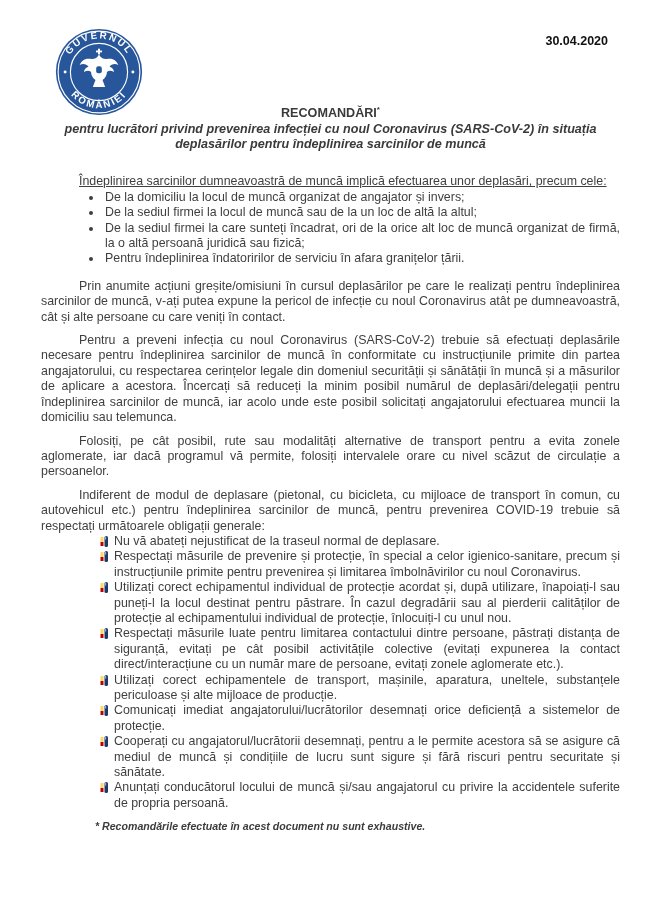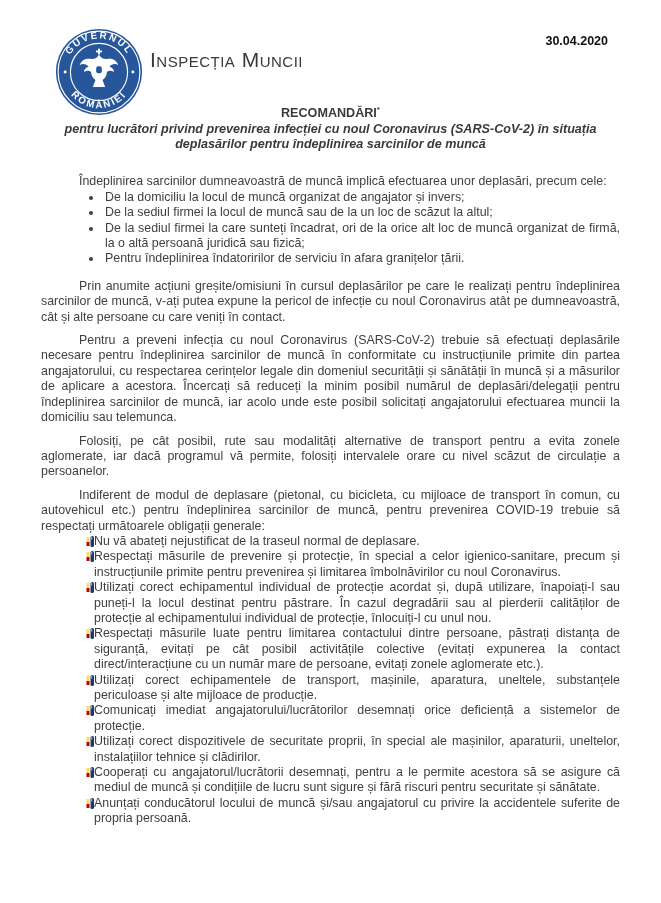--- a/index.html
+++ b/index.html
@@ -28,25 +28,25 @@
     font-weight: bold; font-size: 12.5px; color: #111111;
   }
   
   .title-block { margin: 0 41px 22px 41px; text-align: center; }
   .title-main { font-weight: bold; font-size: 12.6px; color: #3a3a3a; line-height: 15.4px; margin-top: 8px; }
   .title-main sup { font-size: 8px; }
   .title-sub { font-weight: bold; font-size: 12.6px; color: #3a3a3a; line-height: 15.4px; font-style: italic; }
   
   .content { padding: 0 41px; font-size: 12.4px; line-height: 15.4px; text-align: justify; }
   .para { margin: 8px 0 0 0; text-indent: 38px; }
-  .para.first { margin-top: 4px; }
+  .para.first { margin-top: 4px; text-decoration: underline; }
   ul.intro-list { margin: 0 0 12px 41px; padding: 0 0 0 21px; list-style: disc outside; }
   ul.intro-list li { padding-left: 2px; }
   ul.obligation-list { margin: 0; padding: 0; list-style: none; }
-  ul.obligation-list li { position: relative; margin-left: 45px; padding-left: 8px; }
+  ul.obligation-list li { position: relative; margin-left: 59px; padding-left: 14px; }
   .bullet-icon { position: absolute; left: 0; top: 2px; width: 9px; height: 11px; }
   .footnote {
     margin: 8px 0 0 54px;
     font-size: 10.6px;
     font-style: italic;
     font-weight: 600;
     color: #3c3c3c;
     text-align: left;
   }
 </style>
@@ -76,36 +76,35 @@
         <rect x="48.9" y="23.5" width="2.2" height="6.5" fill="#ffffff"></rect>
         <rect x="46.6" y="25.6" width="6.8" height="2.1" fill="#ffffff"></rect>
         <path fill="#ffffff" d="M50 30
           c-2 4 -6 6 -10 5 c-6 -1 -10 2 -12 7 c4 -2 8 -1 10 2
           c-3 1 -5 3 -5 6 c3 -2 6 -2 8 0 c0 4 2 7 5 9 l-3 8 h14 l-3 -8
           c3 -2 5 -5 5 -9 c2 -2 5 -2 8 0 c0 -3 -2 -5 -5 -6
           c2 -3 6 -4 10 -2 c-2 -5 -6 -8 -12 -7 c-4 1 -8 -1 -10 -5 z"></path>
         <rect x="46.8" y="43.5" width="6.4" height="8" rx="2.4" fill="#27569B"></rect>
       </g>
     </svg>
-    <div class="org-name">Inspecția Muncii</div>
     <div class="doc-date">30.04.2020</div>
   </div>
 
   <div class="title-block">
     <div class="title-main"><span>RECOMANDĂRI</span><sup>*</sup></div>
     <div class="title-sub">pentru lucrători privind prevenirea infecției cu noul Coronavirus (SARS-CoV-2) în situația deplasărilor pentru îndeplinirea sarcinilor de muncă</div>
   </div>
 
   <div class="content">
 
     <p class="para first">Îndeplinirea sarcinilor dumneavoastră de muncă implică efectuarea unor deplasări, precum cele:</p>
 
     <ul class="intro-list">
       <li>De la domiciliu la locul de muncă organizat de angajator și invers;</li>
-      <li>De la sediul firmei la locul de muncă sau de la un loc de scăzut la altul;</li>
+      <li>De la sediul firmei la locul de muncă sau de la un loc de altă la altul;</li>
       <li>De la sediul firmei la care sunteți încadrat, ori de la orice alt loc de muncă organizat de firmă, la o altă persoană juridică sau fizică;</li>
       <li>Pentru îndeplinirea îndatoririlor de serviciu în afara granițelor țării.</li>
     </ul>
 
     <p class="para">Prin anumite acțiuni greșite/omisiuni în cursul deplasărilor pe care le realizați pentru îndeplinirea sarcinilor de muncă, v-ați putea expune la pericol de infecție cu noul Coronavirus atât pe dumneavoastră, cât și alte persoane cu care veniți în contact.</p>
     <p class="para">Pentru a preveni infecția cu noul Coronavirus (SARS-CoV-2) trebuie să efectuați deplasările necesare pentru îndeplinirea sarcinilor de muncă în conformitate cu instrucțiunile primite din partea angajatorului, cu respectarea cerințelor legale din domeniul securității și sănătății în muncă și a măsurilor de aplicare a acestora. Încercați să reduceți la minim posibil numărul de deplasări/delegații pentru îndeplinirea sarcinilor de muncă, iar acolo unde este posibil solicitați angajatorului efectuarea muncii la domiciliu sau telemunca.</p>
     <p class="para">Folosiți, pe cât posibil, rute sau modalități alternative de transport pentru a evita zonele aglomerate, iar dacă programul vă permite, folosiți intervalele orare cu nivel scăzut de circulație a persoanelor.</p>
     <p class="para">Indiferent de modul de deplasare (pietonal, cu bicicleta, cu mijloace de transport în comun, cu autovehicul etc.) pentru îndeplinirea sarcinilor de muncă, pentru prevenirea COVID-19 trebuie să respectați următoarele obligații generale:</p>
 
     <ul class="obligation-list">
@@ -163,37 +162,29 @@
           </svg>
         <span>Comunicați imediat angajatorului/lucrătorilor desemnați orice deficiență a sistemelor de protecție.</span>
       </li>
       <li>
         <svg class="bullet-icon" viewBox="0 0 9 11">
             <rect x="0.5" y="1" width="3" height="5" fill="#FFD966"></rect>
             <rect x="0.5" y="6" width="3" height="4" fill="#C00000"></rect>
             <rect x="4.5" y="0" width="3.5" height="11" rx="1.6" fill="#1F3864"></rect>
             <rect x="5" y="0.6" width="1.2" height="3" fill="#8EAADB"></rect>
           </svg>
-        <span>Utilizați corect dispozitivele de securitate proprii, în special ale mașinilor, aparaturii, uneltelor, instalațiilor tehnice și clădirilor.</span>
-      </li>
-      <li>
-        <svg class="bullet-icon" viewBox="0 0 9 11">
-            <rect x="0.5" y="1" width="3" height="5" fill="#FFD966"></rect>
-            <rect x="0.5" y="6" width="3" height="4" fill="#C00000"></rect>
-            <rect x="4.5" y="0" width="3.5" height="11" rx="1.6" fill="#1F3864"></rect>
-            <rect x="5" y="0.6" width="1.2" height="3" fill="#8EAADB"></rect>
-          </svg>
         <span>Cooperați cu angajatorul/lucrătorii desemnați, pentru a le permite acestora să se asigure că mediul de muncă și condițiile de lucru sunt sigure și fără riscuri pentru securitate și sănătate.</span>
       </li>
       <li>
         <svg class="bullet-icon" viewBox="0 0 9 11">
             <rect x="0.5" y="1" width="3" height="5" fill="#FFD966"></rect>
             <rect x="0.5" y="6" width="3" height="4" fill="#C00000"></rect>
             <rect x="4.5" y="0" width="3.5" height="11" rx="1.6" fill="#1F3864"></rect>
             <rect x="5" y="0.6" width="1.2" height="3" fill="#8EAADB"></rect>
           </svg>
         <span>Anunțați conducătorul locului de muncă și/sau angajatorul cu privire la accidentele suferite de propria persoană.</span>
       </li>
     </ul>
 
+    <p class="footnote">* Recomandările efectuate în acest document nu sunt exhaustive.</p>
 
   </div>
 </div>
 
 </body></html>

